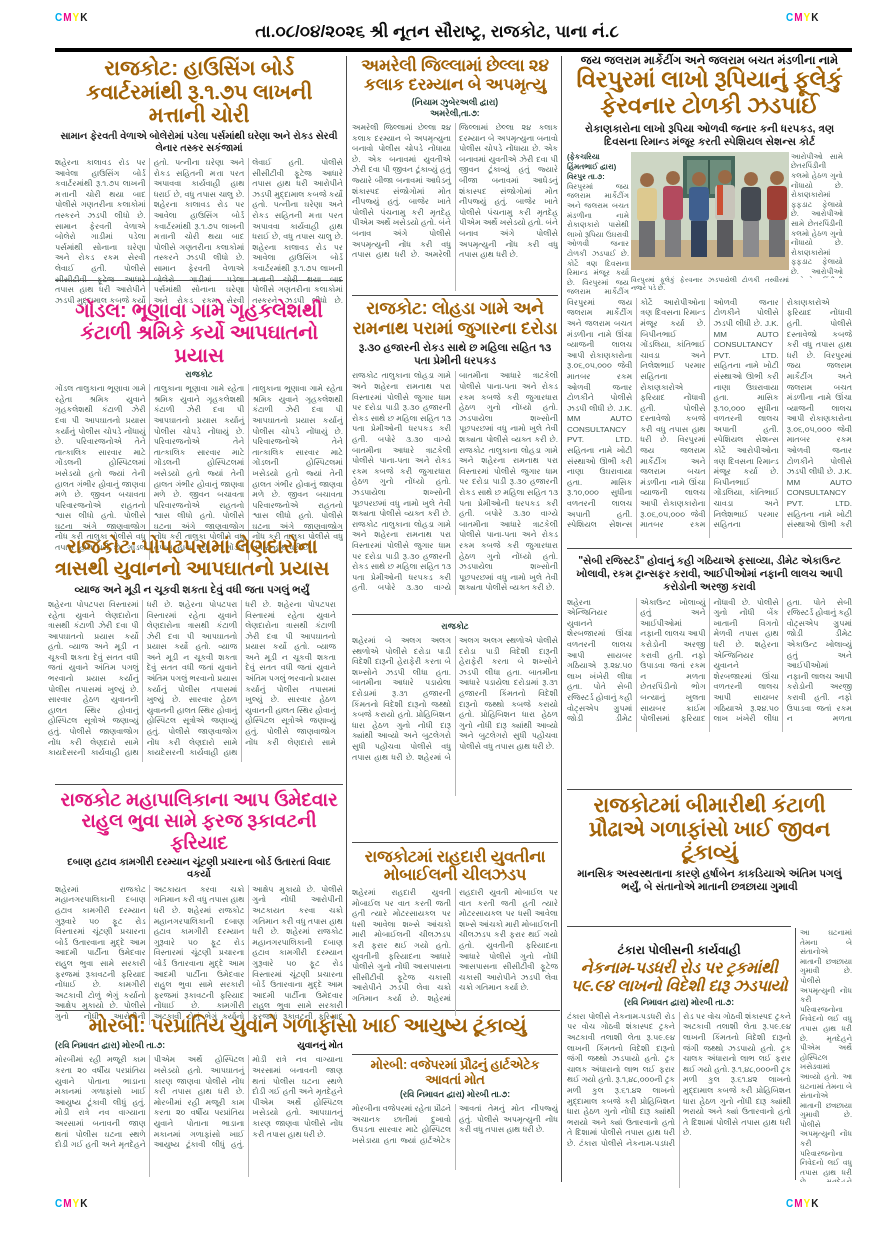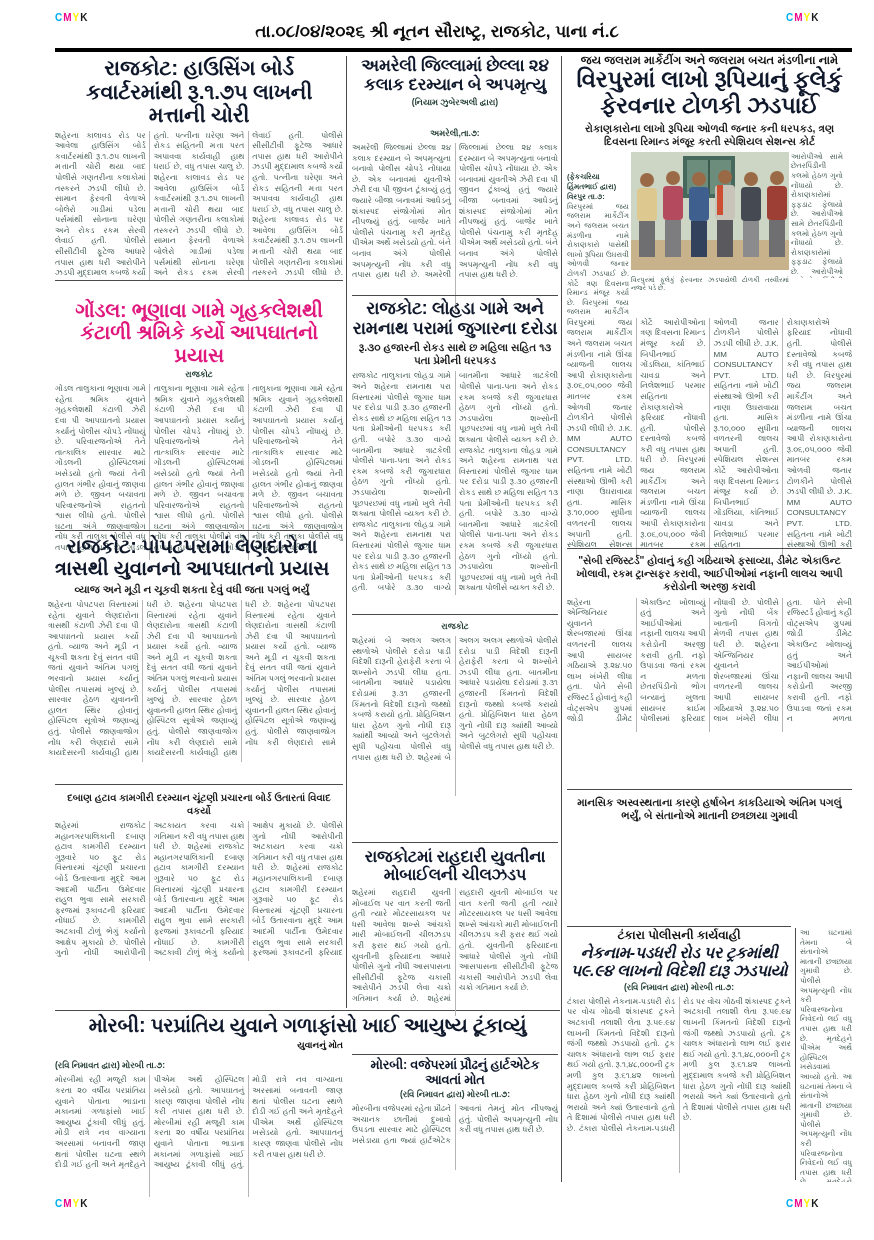--- a/index.html
+++ b/index.html
@@ -5,26 +5,26 @@
   html,body{margin:0;padding:0;background:#e8e8e8;}
   .page{position:relative;width:874px;height:1240px;background:#ffffff;overflow:hidden;
         font-family:"Liberation Sans","DejaVu Sans",sans-serif;}
   .abs{position:absolute;}
   .cmyk{font-size:10px;font-weight:bold;letter-spacing:1px;}
   .cmyk .c{color:#00adee}.cmyk .m{color:#ec058c}.cmyk .y{color:#fff100}.cmyk .k{color:#1a1a1a}
   .masthead{left:0;right:0;top:22px;text-align:center;font-size:17px;font-weight:bold;color:#0d0d0d;}
   .mainrule{left:55px;top:48px;width:797px;height:4px;background:#000;}
   .vr{width:1px;background:#4a4a4a;}
   .hr{height:1px;background:#4a4a4a;}
-  .hl{font-weight:bold;text-align:center;line-height:1.12;color:#0f172a;letter-spacing:-0.3px;}
+  .hl{font-weight:bold;text-align:center;line-height:1.12;color:#a16207;letter-spacing:-0.3px;}
   .mag{color:#e0187e;}
   .red{color:#e32220;}
   .sub{font-weight:bold;text-align:center;color:#1c1c1c;line-height:1.25;margin-top:3px;}
   .kick{font-weight:bold;text-align:center;color:#101010;}
-  .byline{font-size:8.5px;font-weight:bold;color:#27413a;margin-top:20px;}
+  .byline{font-size:8.5px;font-weight:bold;color:#27413a;}
   .bl-c{text-align:center;}
   .body-t{font-size:8px;line-height:10.6px;text-align:justify;color:#3d564e;overflow:hidden;
           column-gap:8px;column-rule:1px solid #b5b5b5;margin-top:4px;}
   .c2{column-count:2}.c3{column-count:3}.c4{column-count:4}
   .tiny{font-size:7.5px;line-height:9.6px;text-align:justify;color:#3d564e;overflow:hidden;}
   .caption{font-size:6.8px;line-height:8.6px;color:#33504a;text-align:justify;margin-top:2px;}
   .prow{display:flex;gap:2px;margin-top:4px;}
   .label{font-weight:bold;font-size:9px;color:#101010;}
 </style>
 </head>
@@ -39,39 +39,41 @@
     <span class="c">C</span><span class="m">M</span><span class="y">Y</span><span class="k">K</span>
   </div>
   <div class="abs masthead">તા.૦૮/૦૪/૨૦૨૬ શ્રી નૂતન સૌરાષ્ટ્ર, રાજકોટ, પાના નં.૮</div>
   <div class="abs mainrule"></div>
 
   <div class="abs vr" style="left:346px;top:56px;height:952px;"></div>
   <div class="abs vr" style="left:561px;top:56px;height:1126px;"></div>
 
   <div class="abs" style="left:55px;top:56px;width:288px;">
     <div class="hl" style="font-size:21px;">રાજકોટ: હાઉસિંગ બોર્ડ કવાર્ટરમાંથી રૂ.૧.૭૫ લાખની મત્તાની ચોરી</div>
+    <div class="sub" style="font-size:9.8px;">સામાન ફેરવતી વેળાએ બોલેરોમાં પડેલા પર્સમાંથી ઘરેણા અને રોકડ સેરવી લેનાર તસ્કર સકંજામાં</div>
     <div class="body-t c3" style="height:150px;">શહેરના કાલાવડ રોડ પર આવેલા હાઉસિંગ બોર્ડ કવાર્ટરમાંથી રૂ.૧.૭૫ લાખની મત્તાની ચોરી થયા બાદ પોલીસે ગણતરીના કલાકોમાં તસ્કરને ઝડપી લીધો છે. સામાન ફેરવતી વેળાએ બોલેરો ગાડીમાં પડેલા પર્સમાંથી સોનાના ઘરેણા અને રોકડ રકમ સેરવી લેવાઈ હતી. પોલીસે સીસીટીવી ફૂટેજ આધારે તપાસ હાથ ધરી આરોપીને ઝડપી મુદ્દામાલ કબજે કર્યો હતો. પત્નીના ઘરેણા અને રોકડ સહિતની મત્તા પરત અપાવવા કાર્યવાહી હાથ ધરાઈ છે, વધુ તપાસ ચાલુ છે. શહેરના કાલાવડ રોડ પર આવેલા હાઉસિંગ બોર્ડ કવાર્ટરમાંથી રૂ.૧.૭૫ લાખની મત્તાની ચોરી થયા બાદ પોલીસે ગણતરીના કલાકોમાં તસ્કરને ઝડપી લીધો છે. સામાન ફેરવતી વેળાએ બોલેરો ગાડીમાં પડેલા પર્સમાંથી સોનાના ઘરેણા અને રોકડ રકમ સેરવી લેવાઈ હતી. પોલીસે સીસીટીવી ફૂટેજ આધારે તપાસ હાથ ધરી આરોપીને ઝડપી મુદ્દામાલ કબજે કર્યો હતો. પત્નીના ઘરેણા અને રોકડ સહિતની મત્તા પરત અપાવવા કાર્યવાહી હાથ ધરાઈ છે, વધુ તપાસ ચાલુ છે. શહેરના કાલાવડ રોડ પર આવેલા હાઉસિંગ બોર્ડ કવાર્ટરમાંથી રૂ.૧.૭૫ લાખની મત્તાની ચોરી થયા બાદ પોલીસે ગણતરીના કલાકોમાં તસ્કરને ઝડપી લીધો છે. સામાન ફેરવતી વેળાએ બોલેરો ગાડીમાં પડેલા પર્સમાંથી સોનાના ઘરેણા અને રોકડ રકમ સેરવી લેવાઈ હતી. પોલીસે સીસીટીવી ફૂટેજ આધારે તપાસ હાથ ધરી આરોપીને ઝડપી મુદ્દામાલ કબજે કર્યો હતો. પત્નીના ઘરેણા અને રોકડ સહિતની મત્તા પરત અપાવવા કાર્યવાહી હાથ ધરાઈ છે, વધુ તપાસ ચાલુ છે.</div>
   </div>
   <div class="abs hr" style="left:55px;top:280px;width:288px;"></div>
 
   <div class="abs" style="left:55px;top:299px;width:288px;">
     <div class="hl mag" style="font-size:20px;">ગોંડલ: ભૂણાવા ગામે ગૃહકલેશથી કંટાળી શ્રમિકે કર્યો આપઘાતનો પ્રયાસ</div>
     <div class="byline bl-c" style="margin-top:3px;">રાજકોટ</div>
     <div class="body-t c3" style="height:176px;">ગોંડલ તાલુકાના ભૂણાવા ગામે રહેતા શ્રમિક યુવાને ગૃહકલેશથી કંટાળી ઝેરી દવા પી આપઘાતનો પ્રયાસ કર્યાનું પોલીસ ચોપડે નોંધાયું છે. પરિવારજનોએ તેને તાત્કાલિક સારવાર માટે ગોંડલની હોસ્પિટલમાં ખસેડયો હતો જ્યાં તેની હાલત ગંભીર હોવાનું જાણવા મળે છે. જીવન બચાવતા પરિવારજનોએ રાહતનો શ્વાસ લીધો હતો. પોલીસે ઘટના અંગે જાણવાજોગ નોંધ કરી તાલુકા પોલીસે વધુ તપાસ હાથ ધરી છે. ગોંડલ તાલુકાના ભૂણાવા ગામે રહેતા શ્રમિક યુવાને ગૃહકલેશથી કંટાળી ઝેરી દવા પી આપઘાતનો પ્રયાસ કર્યાનું પોલીસ ચોપડે નોંધાયું છે. પરિવારજનોએ તેને તાત્કાલિક સારવાર માટે ગોંડલની હોસ્પિટલમાં ખસેડયો હતો જ્યાં તેની હાલત ગંભીર હોવાનું જાણવા મળે છે. જીવન બચાવતા પરિવારજનોએ રાહતનો શ્વાસ લીધો હતો. પોલીસે ઘટના અંગે જાણવાજોગ નોંધ કરી તાલુકા પોલીસે વધુ તપાસ હાથ ધરી છે. ગોંડલ તાલુકાના ભૂણાવા ગામે રહેતા શ્રમિક યુવાને ગૃહકલેશથી કંટાળી ઝેરી દવા પી આપઘાતનો પ્રયાસ કર્યાનું પોલીસ ચોપડે નોંધાયું છે. પરિવારજનોએ તેને તાત્કાલિક સારવાર માટે ગોંડલની હોસ્પિટલમાં ખસેડયો હતો જ્યાં તેની હાલત ગંભીર હોવાનું જાણવા મળે છે. જીવન બચાવતા પરિવારજનોએ રાહતનો શ્વાસ લીધો હતો. પોલીસે ઘટના અંગે જાણવાજોગ નોંધ કરી તાલુકા પોલીસે વધુ તપાસ હાથ ધરી છે.</div>
   </div>
   <div class="abs hr" style="left:55px;top:530px;width:288px;"></div>
 
   <div class="abs" style="left:48px;top:535px;width:288px;">
     <div class="hl" style="font-size:20px;">રાજકોટ: પોપટપરામાં લેણદારોના ત્રાસથી યુવાનનો આપઘાતનો પ્રયાસ</div>
     <div class="sub" style="font-size:10.5px;">વ્યાજ અને મૂડી ન ચૂકવી શકતા દેવું વધી જતા પગલું ભર્યું</div>
     <div class="body-t c3" style="height:162px;">શહેરના પોપટપરા વિસ્તારમાં રહેતા યુવાને લેણદારોના ત્રાસથી કંટાળી ઝેરી દવા પી આપઘાતનો પ્રયાસ કર્યો હતો. વ્યાજ અને મૂડી ન ચૂકવી શકતા દેવું સતત વધી જતાં યુવાને અંતિમ પગલું ભરવાનો પ્રયાસ કર્યાનું પોલીસ તપાસમાં ખુલ્યું છે. સારવાર હેઠળ યુવાનની હાલત સ્થિર હોવાનું હોસ્પિટલ સૂત્રોએ જણાવ્યું હતું. પોલીસે જાણવાજોગ નોંધ કરી લેણદારો સામે કાયદેસરની કાર્યવાહી હાથ ધરી છે. શહેરના પોપટપરા વિસ્તારમાં રહેતા યુવાને લેણદારોના ત્રાસથી કંટાળી ઝેરી દવા પી આપઘાતનો પ્રયાસ કર્યો હતો. વ્યાજ અને મૂડી ન ચૂકવી શકતા દેવું સતત વધી જતાં યુવાને અંતિમ પગલું ભરવાનો પ્રયાસ કર્યાનું પોલીસ તપાસમાં ખુલ્યું છે. સારવાર હેઠળ યુવાનની હાલત સ્થિર હોવાનું હોસ્પિટલ સૂત્રોએ જણાવ્યું હતું. પોલીસે જાણવાજોગ નોંધ કરી લેણદારો સામે કાયદેસરની કાર્યવાહી હાથ ધરી છે. શહેરના પોપટપરા વિસ્તારમાં રહેતા યુવાને લેણદારોના ત્રાસથી કંટાળી ઝેરી દવા પી આપઘાતનો પ્રયાસ કર્યો હતો. વ્યાજ અને મૂડી ન ચૂકવી શકતા દેવું સતત વધી જતાં યુવાને અંતિમ પગલું ભરવાનો પ્રયાસ કર્યાનું પોલીસ તપાસમાં ખુલ્યું છે. સારવાર હેઠળ યુવાનની હાલત સ્થિર હોવાનું હોસ્પિટલ સૂત્રોએ જણાવ્યું હતું. પોલીસે જાણવાજોગ નોંધ કરી લેણદારો સામે કાયદેસરની કાર્યવાહી હાથ ધરી છે.</div>
   </div>
   <div class="abs hr" style="left:55px;top:784px;width:288px;"></div>
 
   <div class="abs" style="left:55px;top:789px;width:288px;">
+    <div class="hl mag" style="font-size:19px;">રાજકોટ મહાપાલિકાના આપ ઉમેદવાર રાહુલ ભુવા સામે ફરજ રૂકાવટની ફરિયાદ</div>
     <div class="sub" style="font-size:10px;">દબાણ હટાવ કામગીરી દરમ્યાન ચૂંટણી પ્રચારના બોર્ડ ઉતારતાં વિવાદ વકર્યો</div>
     <div class="body-t c3" style="height:140px;">શહેરમાં રાજકોટ મહાનગરપાલિકાની દબાણ હટાવ કામગીરી દરમ્યાન ગુરૂવારે ૫૦ ફૂટ રોડ વિસ્તારમાં ચૂંટણી પ્રચારના બોર્ડ ઉતારવાના મુદ્દે આમ આદમી પાર્ટીના ઉમેદવાર રાહુલ ભુવા સામે સરકારી ફરજમાં રૂકાવટની ફરિયાદ નોંધાઈ છે. કામગીરી અટકાવી ટોળું ભેગું કર્યાનો આક્ષેપ મુકાયો છે. પોલીસે ગુનો નોંધી આરોપીની અટકાયત કરવા ચક્રો ગતિમાન કરી વધુ તપાસ હાથ ધરી છે. શહેરમાં રાજકોટ મહાનગરપાલિકાની દબાણ હટાવ કામગીરી દરમ્યાન ગુરૂવારે ૫૦ ફૂટ રોડ વિસ્તારમાં ચૂંટણી પ્રચારના બોર્ડ ઉતારવાના મુદ્દે આમ આદમી પાર્ટીના ઉમેદવાર રાહુલ ભુવા સામે સરકારી ફરજમાં રૂકાવટની ફરિયાદ નોંધાઈ છે. કામગીરી અટકાવી ટોળું ભેગું કર્યાનો આક્ષેપ મુકાયો છે. પોલીસે ગુનો નોંધી આરોપીની અટકાયત કરવા ચક્રો ગતિમાન કરી વધુ તપાસ હાથ ધરી છે. શહેરમાં રાજકોટ મહાનગરપાલિકાની દબાણ હટાવ કામગીરી દરમ્યાન ગુરૂવારે ૫૦ ફૂટ રોડ વિસ્તારમાં ચૂંટણી પ્રચારના બોર્ડ ઉતારવાના મુદ્દે આમ આદમી પાર્ટીના ઉમેદવાર રાહુલ ભુવા સામે સરકારી ફરજમાં રૂકાવટની ફરિયાદ નોંધાઈ છે. કામગીરી અટકાવી ટોળું ભેગું કર્યાનો આક્ષેપ મુકાયો છે. પોલીસે ગુનો નોંધી આરોપીની અટકાયત કરવા ચક્રો ગતિમાન કરી વધુ તપાસ હાથ ધરી છે.</div>
   </div>
   <div class="abs hr" style="left:55px;top:1010px;width:505px;"></div>
 
   <div class="abs" style="left:55px;top:1014px;width:505px;">
     <div class="hl" style="font-size:20px;white-space:nowrap;">મોરબી: પરપ્રાંતિય યુવાને ગળાફાંસો ખાઈ આયુષ્ય ટૂંકાવ્યું</div>
     <div style="display:flex;justify-content:space-between;width:288px;margin-top:4px;">
       <span class="byline">(રવિ નિમાવત દ્વારા) મોરબી તા.૭:</span>
       <span class="label">યુવાનનું મોત</span>
@@ -160,24 +162,25 @@
   </div>
   <div class="abs hr" style="left:567px;top:548px;width:285px;"></div>
 
   <div class="abs" style="left:567px;top:552px;width:285px;">
     <div class="sub" style="font-size:10.3px;">"સેબી રજિસ્ટર્ડ" હોવાનું કહી ગઠિયાએ ફસાવ્યા, ડીમેટ એકાઉન્ટ ખોલાવી, રકમ ટ્રાન્સફર કરાવી, આઈપીઓમાં નફાની લાલચ આપી કરોડોની અરજી કરાવી</div>
     <div class="body-t c4" style="height:134px;">શહેરના એન્જિનિયર યુવાનને શેરબજારમાં ઊંચા વળતરની લાલચ આપી સાયબર ગઠિયાએ રૂ.૨૪.૫૦ લાખ ખંખેરી લીધા હતા. પોતે સેબી રજિસ્ટર્ડ હોવાનું કહી વોટ્સએપ ગ્રુપમાં જોડી ડીમેટ એકાઉન્ટ ખોલાવ્યું હતું અને આઈપીઓમાં નફાની લાલચ આપી કરોડોની અરજી કરાવી હતી. નફો ઉપાડવા જતાં રકમ ન મળતા છેતરપિંડીનો ભોગ બન્યાનું ખુલતા સાયબર ક્રાઈમ પોલીસમાં ફરિયાદ નોંધાવી છે. પોલીસે ગુનો નોંધી બેંક ખાતાની વિગતો મેળવી તપાસ હાથ ધરી છે. શહેરના એન્જિનિયર યુવાનને શેરબજારમાં ઊંચા વળતરની લાલચ આપી સાયબર ગઠિયાએ રૂ.૨૪.૫૦ લાખ ખંખેરી લીધા હતા. પોતે સેબી રજિસ્ટર્ડ હોવાનું કહી વોટ્સએપ ગ્રુપમાં જોડી ડીમેટ એકાઉન્ટ ખોલાવ્યું હતું અને આઈપીઓમાં નફાની લાલચ આપી કરોડોની અરજી કરાવી હતી. નફો ઉપાડવા જતાં રકમ ન મળતા છેતરપિંડીનો ભોગ બન્યાનું ખુલતા સાયબર ક્રાઈમ પોલીસમાં ફરિયાદ નોંધાવી છે. પોલીસે ગુનો નોંધી બેંક ખાતાની વિગતો મેળવી તપાસ હાથ ધરી છે. શહેરના એન્જિનિયર યુવાનને શેરબજારમાં ઊંચા વળતરની લાલચ આપી સાયબર ગઠિયાએ રૂ.૨૪.૫૦ લાખ ખંખેરી લીધા હતા. પોતે સેબી રજિસ્ટર્ડ હોવાનું કહી વોટ્સએપ ગ્રુપમાં જોડી ડીમેટ એકાઉન્ટ ખોલાવ્યું હતું અને આઈપીઓમાં નફાની લાલચ આપી કરોડોની અરજી કરાવી હતી. નફો ઉપાડવા જતાં રકમ ન મળતા છેતરપિંડીનો ભોગ બન્યાનું ખુલતા સાયબર ક્રાઈમ પોલીસમાં ફરિયાદ નોંધાવી છે. પોલીસે ગુનો નોંધી બેંક ખાતાની વિગતો મેળવી તપાસ હાથ ધરી છે.</div>
   </div>
   <div class="abs hr" style="left:567px;top:789px;width:285px;"></div>
 
   <div class="abs" style="left:567px;top:793px;width:285px;">
+    <div class="hl" style="font-size:21px;">રાજકોટમાં બીમારીથી કંટાળી પ્રૌઢાએ ગળાફાંસો ખાઈ જીવન ટૂંકાવ્યું</div>
     <div class="sub" style="font-size:10.5px;">માનસિક અસ્વસ્થતાના કારણે હર્ષાબેન કાકડિયાએ અંતિમ પગલું ભર્યું, બે સંતાનોએ માતાની છત્રછાયા ગુમાવી</div>
   </div>
 
-  <div class="abs" style="left:567px;top:926px;width:224px;border-top:1px solid #4a4a4a;padding-top:1px;">
+  <div class="abs" style="left:567px;top:926px;width:224px;border-top:1px solid #4a4a4a;padding-top:16px;">
     <div class="kick" style="font-size:12px;">ટંકારા પોલીસની કાર્યવાહી</div>
     <div class="hl" style="font-size:16px;margin-top:2px;font-style:italic;">નેકનામ-પડધરી રોડ પર ટ્રકમાંથી ૫૯.૯૪ લાખનો વિદેશી દારૂ ઝડપાયો</div>
     <div class="byline bl-c" style="margin-top:2px;">(રવિ નિમાવત દ્વારા) મોરબી તા.૭:</div>
     <div class="body-t c2" style="height:176px;">ટંકારા પોલીસે નેકનામ-પડધરી રોડ પર વોચ ગોઠવી શંકાસ્પદ ટ્રકને અટકાવી તલાશી લેતા રૂ.૫૯.૯૪ લાખની કિંમતનો વિદેશી દારૂનો જંગી જથ્થો ઝડપાયો હતો. ટ્રક ચાલક અંધારાનો લાભ લઈ ફરાર થઈ ગયો હતો. રૂ.૧,૪૮,૦૦૦ની ટ્રક મળી કુલ રૂ.૬૧.૪૨ લાખનો મુદ્દામાલ કબજે કરી પ્રોહિબિશન ધારા હેઠળ ગુનો નોંધી દારૂ ક્યાંથી ભરાયો અને ક્યાં ઉતારવાનો હતો તે દિશામાં પોલીસે તપાસ હાથ ધરી છે. ટંકારા પોલીસે નેકનામ-પડધરી રોડ પર વોચ ગોઠવી શંકાસ્પદ ટ્રકને અટકાવી તલાશી લેતા રૂ.૫૯.૯૪ લાખની કિંમતનો વિદેશી દારૂનો જંગી જથ્થો ઝડપાયો હતો. ટ્રક ચાલક અંધારાનો લાભ લઈ ફરાર થઈ ગયો હતો. રૂ.૧,૪૮,૦૦૦ની ટ્રક મળી કુલ રૂ.૬૧.૪૨ લાખનો મુદ્દામાલ કબજે કરી પ્રોહિબિશન ધારા હેઠળ ગુનો નોંધી દારૂ ક્યાંથી ભરાયો અને ક્યાં ઉતારવાનો હતો તે દિશામાં પોલીસે તપાસ હાથ ધરી છે.</div>
   </div>
   <div class="abs vr" style="left:795px;top:928px;height:252px;"></div>
   <div class="abs tiny" style="left:800px;top:928px;width:52px;height:254px;">આ ઘટનામાં તેમના બે સંતાનોએ માતાની છત્રછાયા ગુમાવી છે. પોલીસે અપમૃત્યુની નોંધ કરી પરિવારજનોના નિવેદનો લઈ વધુ તપાસ હાથ ધરી છે. મૃતદેહને પીએમ અર્થે હોસ્પિટલ ખસેડવામાં આવ્યો હતો. આ ઘટનામાં તેમના બે સંતાનોએ માતાની છત્રછાયા ગુમાવી છે. પોલીસે અપમૃત્યુની નોંધ કરી પરિવારજનોના નિવેદનો લઈ વધુ તપાસ હાથ ધરી છે. મૃતદેહને પીએમ અર્થે હોસ્પિટલ ખસેડવામાં આવ્યો હતો. આ ઘટનામાં તેમના બે સંતાનોએ માતાની છત્રછાયા ગુમાવી છે. પોલીસે અપમૃત્યુની નોંધ કરી પરિવારજનોના નિવેદનો લઈ વધુ તપાસ હાથ ધરી છે. મૃતદેહને પીએમ અર્થે હોસ્પિટલ ખસેડવામાં આવ્યો હતો.</div>
 
   <div class="abs cmyk" style="left:55px;top:1198px;">
     <span class="c">C</span><span class="m">M</span><span class="y">Y</span><span class="k">K</span>

